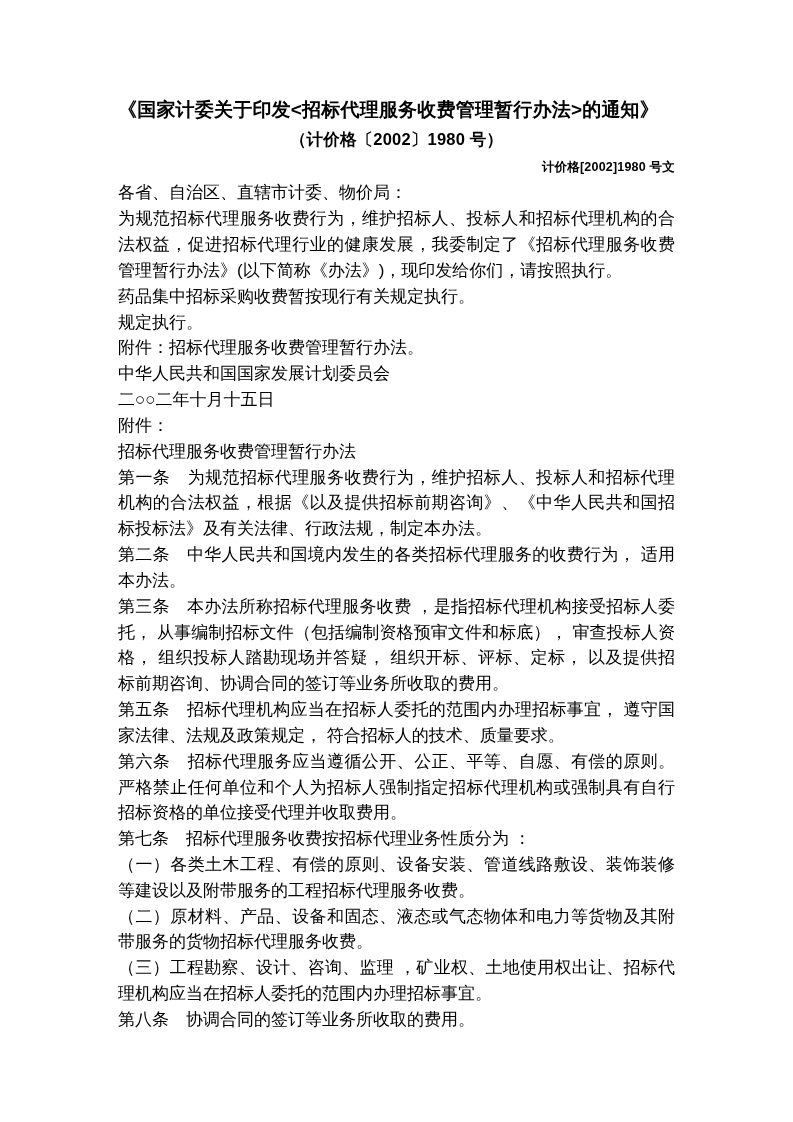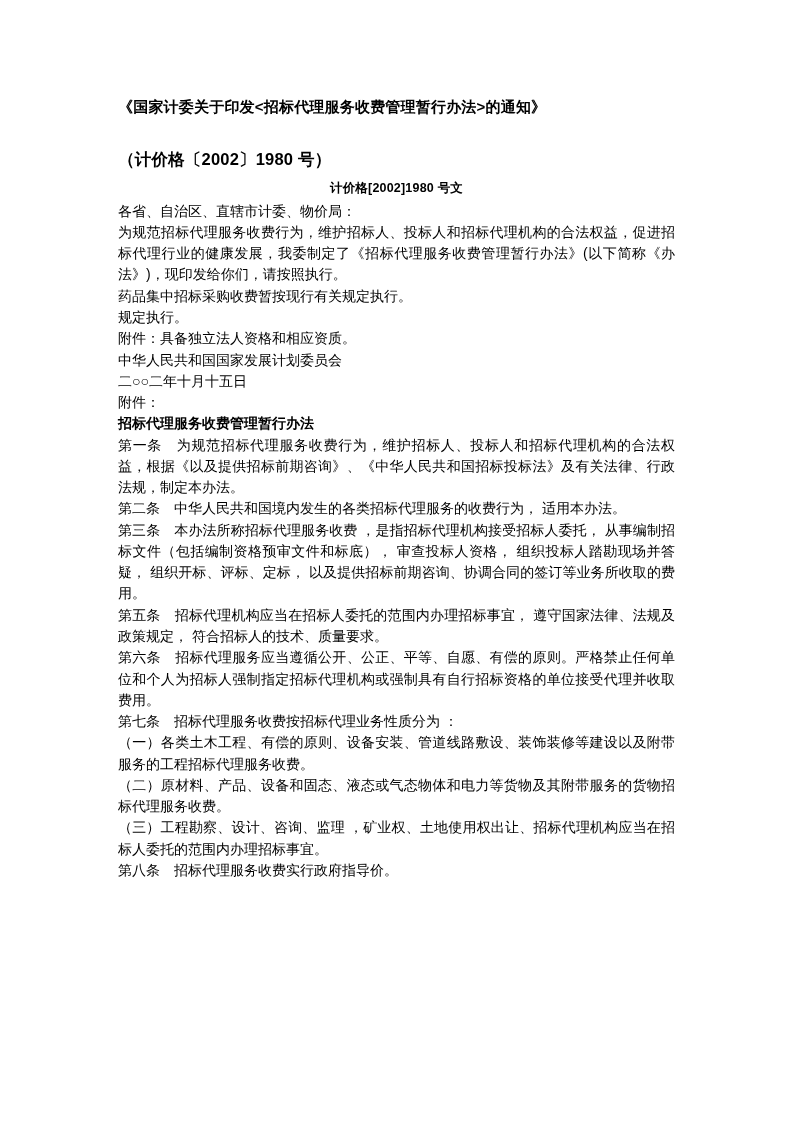--- a/index.html
+++ b/index.html
@@ -15,80 +15,80 @@
     -webkit-font-smoothing: antialiased;
   }
   .page {
     position: relative;
     width: 793px;
     height: 1122px;
     box-sizing: border-box;
     padding: 96px 118px 0 118px;
   }
   .doc-title {
-    font-size: 15px;
+    font-size: 19px;
     font-weight: bold;
     line-height: 1.45;
     text-align: left;
-    margin: 0 0 30px 0;
+    margin: 0 0 4px 0;
     letter-spacing: 0.2px;
   }
   .doc-subtitle {
     font-size: 16.5px;
     font-weight: bold;
     line-height: 1.45;
-    text-align: left;
+    text-align: center;
     margin: 0 0 8px 0;
     letter-spacing: 0.2px;
   }
   .doc-number {
     font-size: 12.5px;
     font-weight: bold;
-    text-align: center;
+    text-align: right;
     margin: 0 0 4px 0;
     letter-spacing: 0.2px;
   }
   p.body-line {
-    font-size: 14px;
+    font-size: 17px;
     line-height: 1.52;
     margin: 0;
     text-align: justify;
     text-justify: inter-ideograph;
     word-break: break-all;
   }
   p.body-line.bold {
-    font-weight: bold;
+    font-weight: normal;
   }
 </style>
 </head>
 <body>
 
 <div class="page">
 
   <h1 class="doc-title">《国家计委关于印发&lt;招标代理服务收费管理暂行办法&gt;的通知》</h1>
 
   <h2 class="doc-subtitle">（计价格〔2002〕1980 号）</h2>
 
   <div class="doc-number">计价格[2002]1980 号文</div>
 
   <div id="body-container">
       <p class="body-line">各省、自治区、直辖市计委、物价局：</p>
       <p class="body-line">为规范招标代理服务收费行为，维护招标人、投标人和招标代理机构的合法权益，促进招标代理行业的健康发展，我委制定了《招标代理服务收费管理暂行办法》(以下简称《办法》)，现印发给你们，请按照执行。</p>
       <p class="body-line">药品集中招标采购收费暂按现行有关规定执行。</p>
       <p class="body-line">规定执行。</p>
-      <p class="body-line">附件：具备独立法人资格和相应资质。</p>
+      <p class="body-line">附件：招标代理服务收费管理暂行办法。</p>
       <p class="body-line">中华人民共和国国家发展计划委员会</p>
       <p class="body-line">二○○二年十月十五日</p>
       <p class="body-line">附件：</p>
       <p class="body-line bold">招标代理服务收费管理暂行办法</p>
       <p class="body-line">第一条　为规范招标代理服务收费行为，维护招标人、投标人和招标代理机构的合法权益，根据《以及提供招标前期咨询》、《中华人民共和国招标投标法》及有关法律、行政法规，制定本办法。</p>
       <p class="body-line">第二条　中华人民共和国境内发生的各类招标代理服务的收费行为， 适用本办法。</p>
       <p class="body-line">第三条　本办法所称招标代理服务收费 ，是指招标代理机构接受招标人委托， 从事编制招标文件（包括编制资格预审文件和标底）， 审查投标人资格， 组织投标人踏勘现场并答疑， 组织开标、评标、定标， 以及提供招标前期咨询、协调合同的签订等业务所收取的费用。</p>
       <p class="body-line">第五条　招标代理机构应当在招标人委托的范围内办理招标事宜， 遵守国家法律、法规及政策规定， 符合招标人的技术、质量要求。</p>
       <p class="body-line">第六条　招标代理服务应当遵循公开、公正、平等、自愿、有偿的原则。严格禁止任何单位和个人为招标人强制指定招标代理机构或强制具有自行招标资格的单位接受代理并收取费用。</p>
       <p class="body-line">第七条　招标代理服务收费按招标代理业务性质分为 ：</p>
       <p class="body-line">（一）各类土木工程、有偿的原则、设备安装、管道线路敷设、装饰装修等建设以及附带服务的工程招标代理服务收费。</p>
       <p class="body-line">（二）原材料、产品、设备和固态、液态或气态物体和电力等货物及其附带服务的货物招标代理服务收费。</p>
       <p class="body-line">（三）工程勘察、设计、咨询、监理 ，矿业权、土地使用权出让、招标代理机构应当在招标人委托的范围内办理招标事宜。</p>
-      <p class="body-line">第八条　招标代理服务收费实行政府指导价。</p>
+      <p class="body-line">第八条　协调合同的签订等业务所收取的费用。</p>
     </div>
 
 </div>
 
 </body></html>

